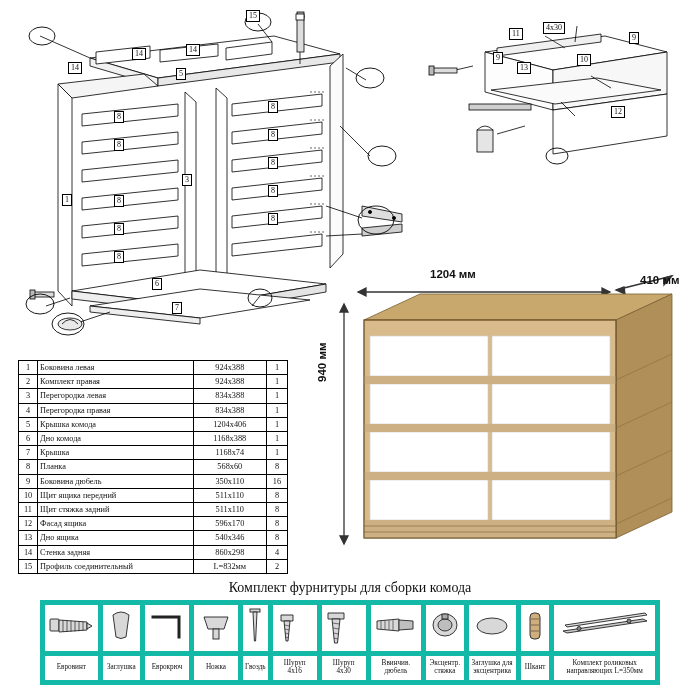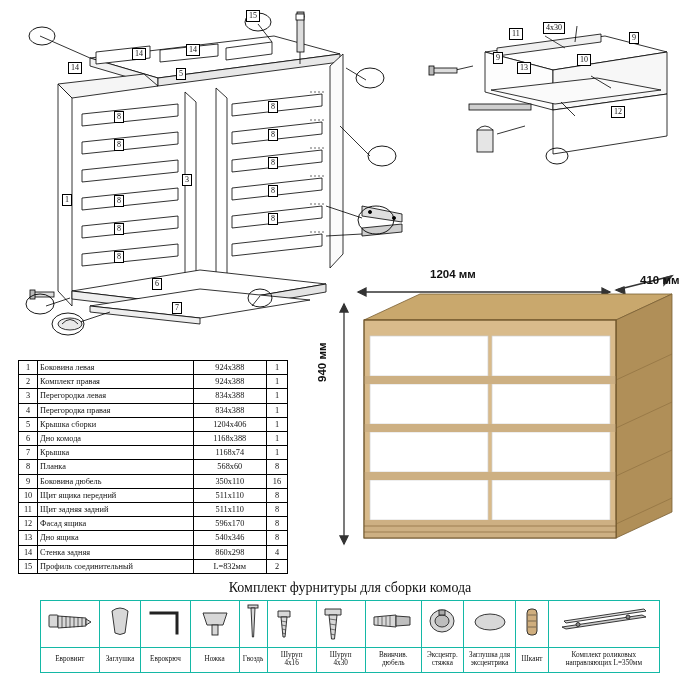--- a/index.html
+++ b/index.html
@@ -59,21 +59,21 @@
   
   #hwtitle{
     position:absolute;left:0;top:580px;width:700px;text-align:center;
     font-size:14px;font-family:"Liberation Serif",serif;
   }
   #hw{
     position:absolute;left:40px;top:600px;width:620px;
     border-collapse:collapse;
     font-family:"Liberation Serif",serif;
   }
-  #hw td{border:1px solid #14b8a6;text-align:center;vertical-align:middle;}
+  #hw td{border:5px solid #14b8a6;text-align:center;vertical-align:middle;}
   #hw tr.icons td{height:46px;padding:0;}
   #hw tr.names td{height:22px;font-size:7.2px;line-height:1.05;padding:1px;}
   #hw tr.counts td{height:22px;font-size:13px;font-weight:bold;}
 </style>
 </head>
 <body>
 
 <div class="root">
 
   <div class="abs" id="explode">
@@ -263,21 +263,21 @@
           <td class="c3">1</td>
         </tr>
         <tr>
           <td class="c0">4</td>
           <td class="c1">Перегородка правая</td>
           <td class="c2">834х388</td>
           <td class="c3">1</td>
         </tr>
         <tr>
           <td class="c0">5</td>
-          <td class="c1">Крышка сборки</td>
+          <td class="c1">Крышка комода</td>
           <td class="c2">1204х406</td>
           <td class="c3">1</td>
         </tr>
         <tr>
           <td class="c0">6</td>
           <td class="c1">Дно комода</td>
           <td class="c2">1168х388</td>
           <td class="c3">1</td>
         </tr>
         <tr>
@@ -299,21 +299,21 @@
           <td class="c3">16</td>
         </tr>
         <tr>
           <td class="c0">10</td>
           <td class="c1">Щит ящика передний</td>
           <td class="c2">511х110</td>
           <td class="c3">8</td>
         </tr>
         <tr>
           <td class="c0">11</td>
-          <td class="c1">Щит задняя задний</td>
+          <td class="c1">Щит стяжка задний</td>
           <td class="c2">511х110</td>
           <td class="c3">8</td>
         </tr>
         <tr>
           <td class="c0">12</td>
           <td class="c1">Фасад ящика</td>
           <td class="c2">596х170</td>
           <td class="c3">8</td>
         </tr>
         <tr>

